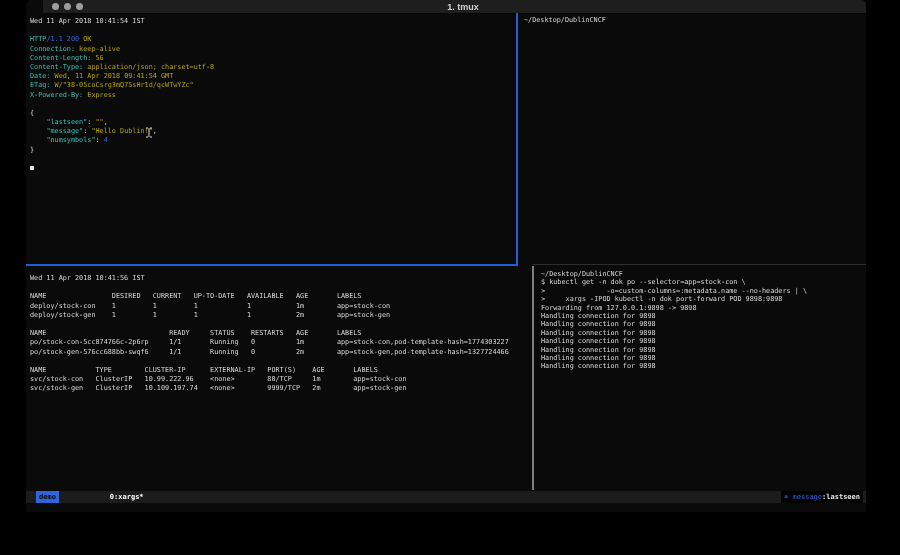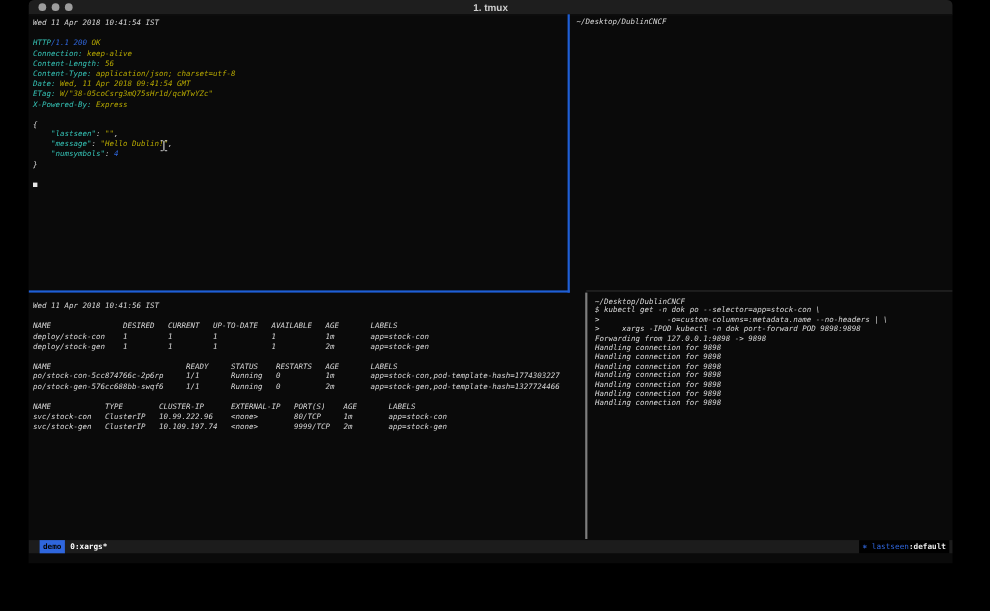--- a/index.html
+++ b/index.html
@@ -5,54 +5,54 @@
   html,body{margin:0;padding:0;}
   body{
     width:900px;height:555px;background:#000;overflow:hidden;position:relative;
     font-family:"DejaVu Sans Mono",monospace;
   }
   .window{
     position:absolute;left:26px;top:0;width:840px;height:512px;
     background:#0a0a0a;border-radius:5px 5px 0 0;overflow:hidden;
   }
   .titlebar{
-    position:absolute;left:0;top:0;width:840px;height:13px;
+    position:absolute;left:17px;top:0;width:840px;height:13px;
     background:#1e1e1e;border-bottom:1px solid #060606;
   }
   .tl-dot{
     position:absolute;top:3px;width:7px;height:7px;border-radius:50%;
     background:#9d9d9d;
   }
   .tl-close{left:9px}.tl-min{left:21px}.tl-zoom{left:33px}
   .title{
     position:absolute;left:0;right:0;top:1px;text-align:center;
     font-family:"Liberation Sans",sans-serif;font-size:9px;font-weight:600;
     color:#cfcfcf;line-height:12px;
   }
   .pane{
     position:absolute;white-space:pre;color:#d8d8d8;
-    font-size:6.8px;letter-spacing:0;overflow:hidden;font-style:italic;
+    font-size:6.8px;letter-spacing:0;overflow:hidden;
   }
   .pane-lh-left .tline{height:9.2px;line-height:9.2px;}
   .pane-lh-right .tline{height:8.4px;line-height:8.4px;}
   .pane-top-left{left:0;top:13px;width:490px;height:251px;padding:4px 0 0 4px;}
   .pane-top-right{left:492px;top:13px;width:348px;height:251px;padding:3px 0 0 6px;}
   .pane-bottom-left{left:0;top:258px;width:506px;height:224px;padding:16px 0 0 4px;}
   .pane-bottom-right{left:508px;top:266px;width:332px;height:224px;padding:4px 0 0 7px;}
   .border-v-active{position:absolute;left:490px;top:13px;width:2px;height:253px;background:#1f5fd6;}
   .border-h-active{position:absolute;left:0;top:264px;width:492px;height:2px;background:#1f5fd6;}
   .border-h-faint{position:absolute;left:507px;top:264px;width:333px;height:1px;background:#2e2e2e;}
   .border-v-gray{position:absolute;left:506px;top:266px;width:1.5px;height:224px;background:#7e7e7e;}
   .c-cyan{color:#35c2b5;}
   .c-blue{color:#2f66dd;}
   .c-yellow{color:#b5a700;}
   .block-cursor{display:inline-block;width:4px;height:4px;background:#e6e6e6;}
   .statusbar{
     position:absolute;left:0;top:491px;width:840px;height:12px;background:#1c1c1c;
-    font-size:7px;line-height:12px;display:flex;align-items:flex-end;
+    font-size:7px;line-height:12px;display:flex;align-items:flex-end;gap:46px;
   }
   .session-chip{background:#2f66dd;color:#050505;padding:0 3px;margin-left:10px;font-weight:bold;}
   .window-label{color:#ffffff;font-weight:bold;margin-left:5px;}
   .status-spacer{flex:1;}
   .right-chip{background:#000;padding:0 3px;margin-right:3px;}
   .helm-icon{color:#2f66dd;}
   .context-name{color:#2f66dd;}
   .namespace{color:#e8e8e8;font-weight:bold;}
   .ibeam{position:absolute;left:119px;top:123px;}
 </style>
@@ -84,16 +84,16 @@
   <div class="ibeam">
     <svg width="8" height="11" viewBox="0 0 8 11">
       <path d="M1 1 H3 M5 1 H7 M4 1 V10 M1 10 H3 M5 10 H7" stroke="#dcdcdc" stroke-width="1" fill="none"></path>
     </svg>
   </div>
 
   <div class="statusbar">
     <span class="session-chip">demo</span>
     <span class="window-label">0:xargs*</span>
     <span class="status-spacer"></span>
-    <span class="right-chip"><span class="helm-icon">⎈</span> <span class="context-name">lastseen</span><span class="namespace">:default</span></span>
+    <span class="right-chip"><span class="helm-icon">⎈</span> <span class="context-name">message</span><span class="namespace">:lastseen</span></span>
   </div>
 
 </div>
 
 </body></html>

